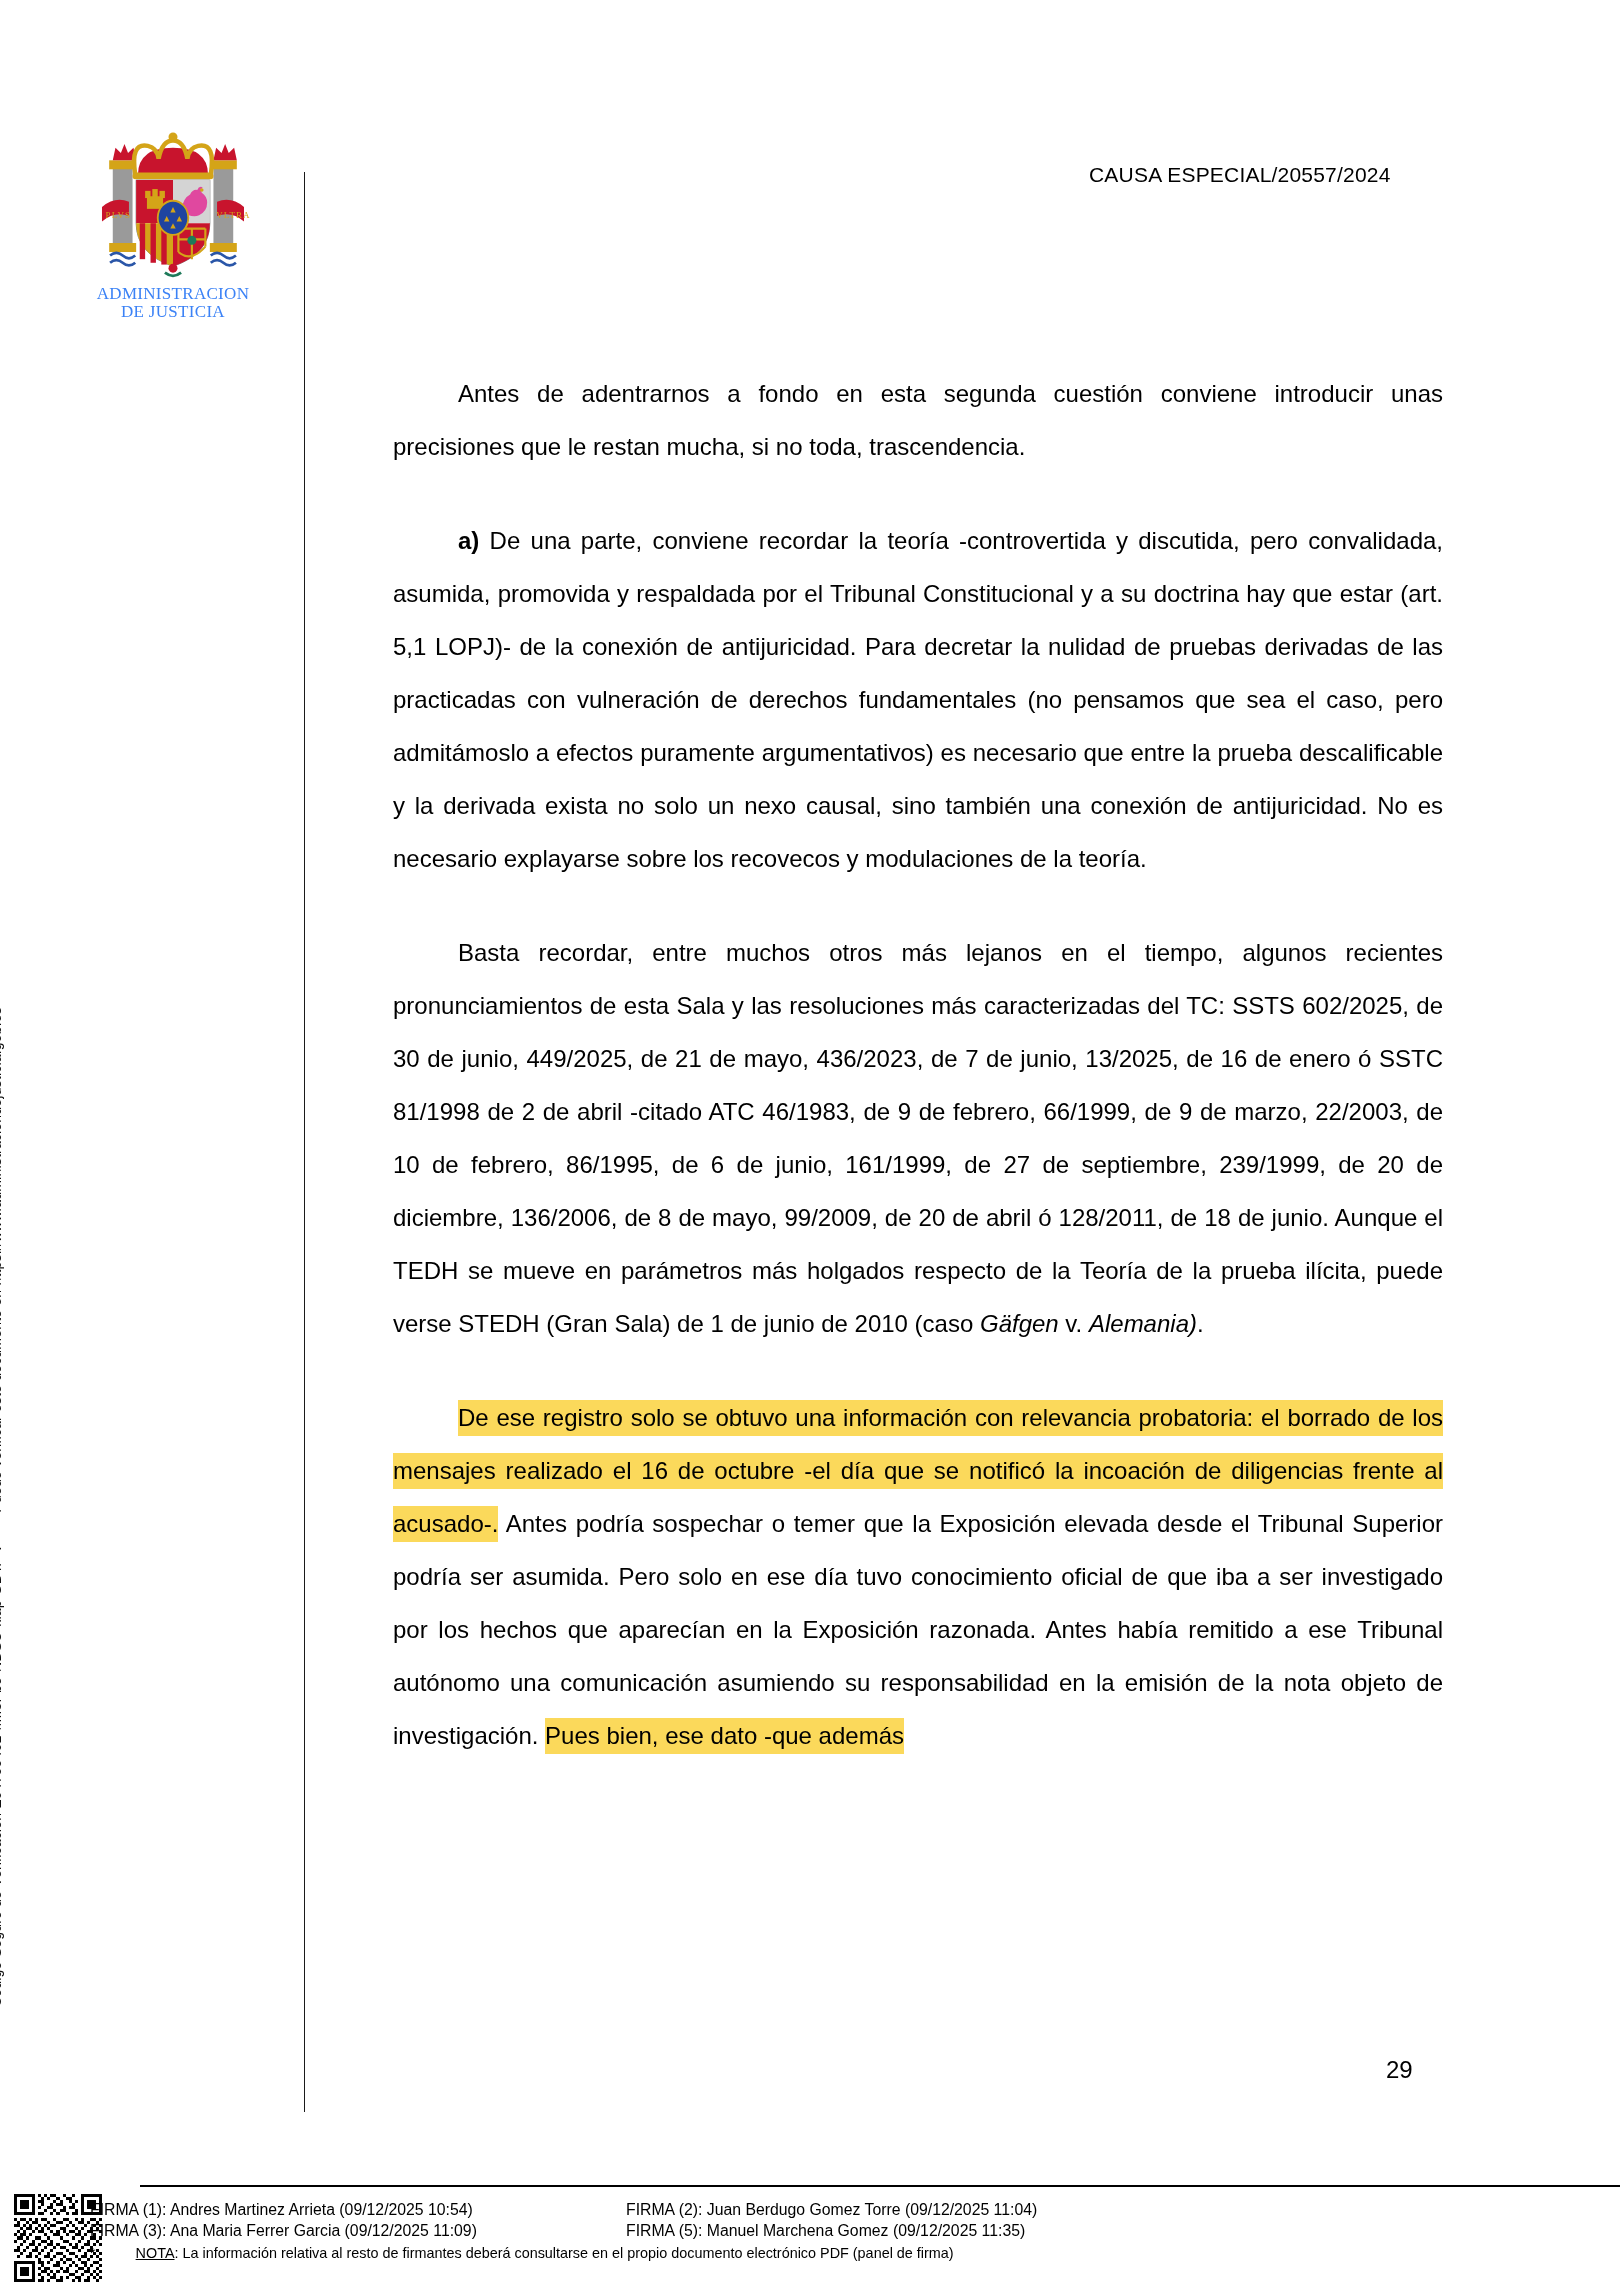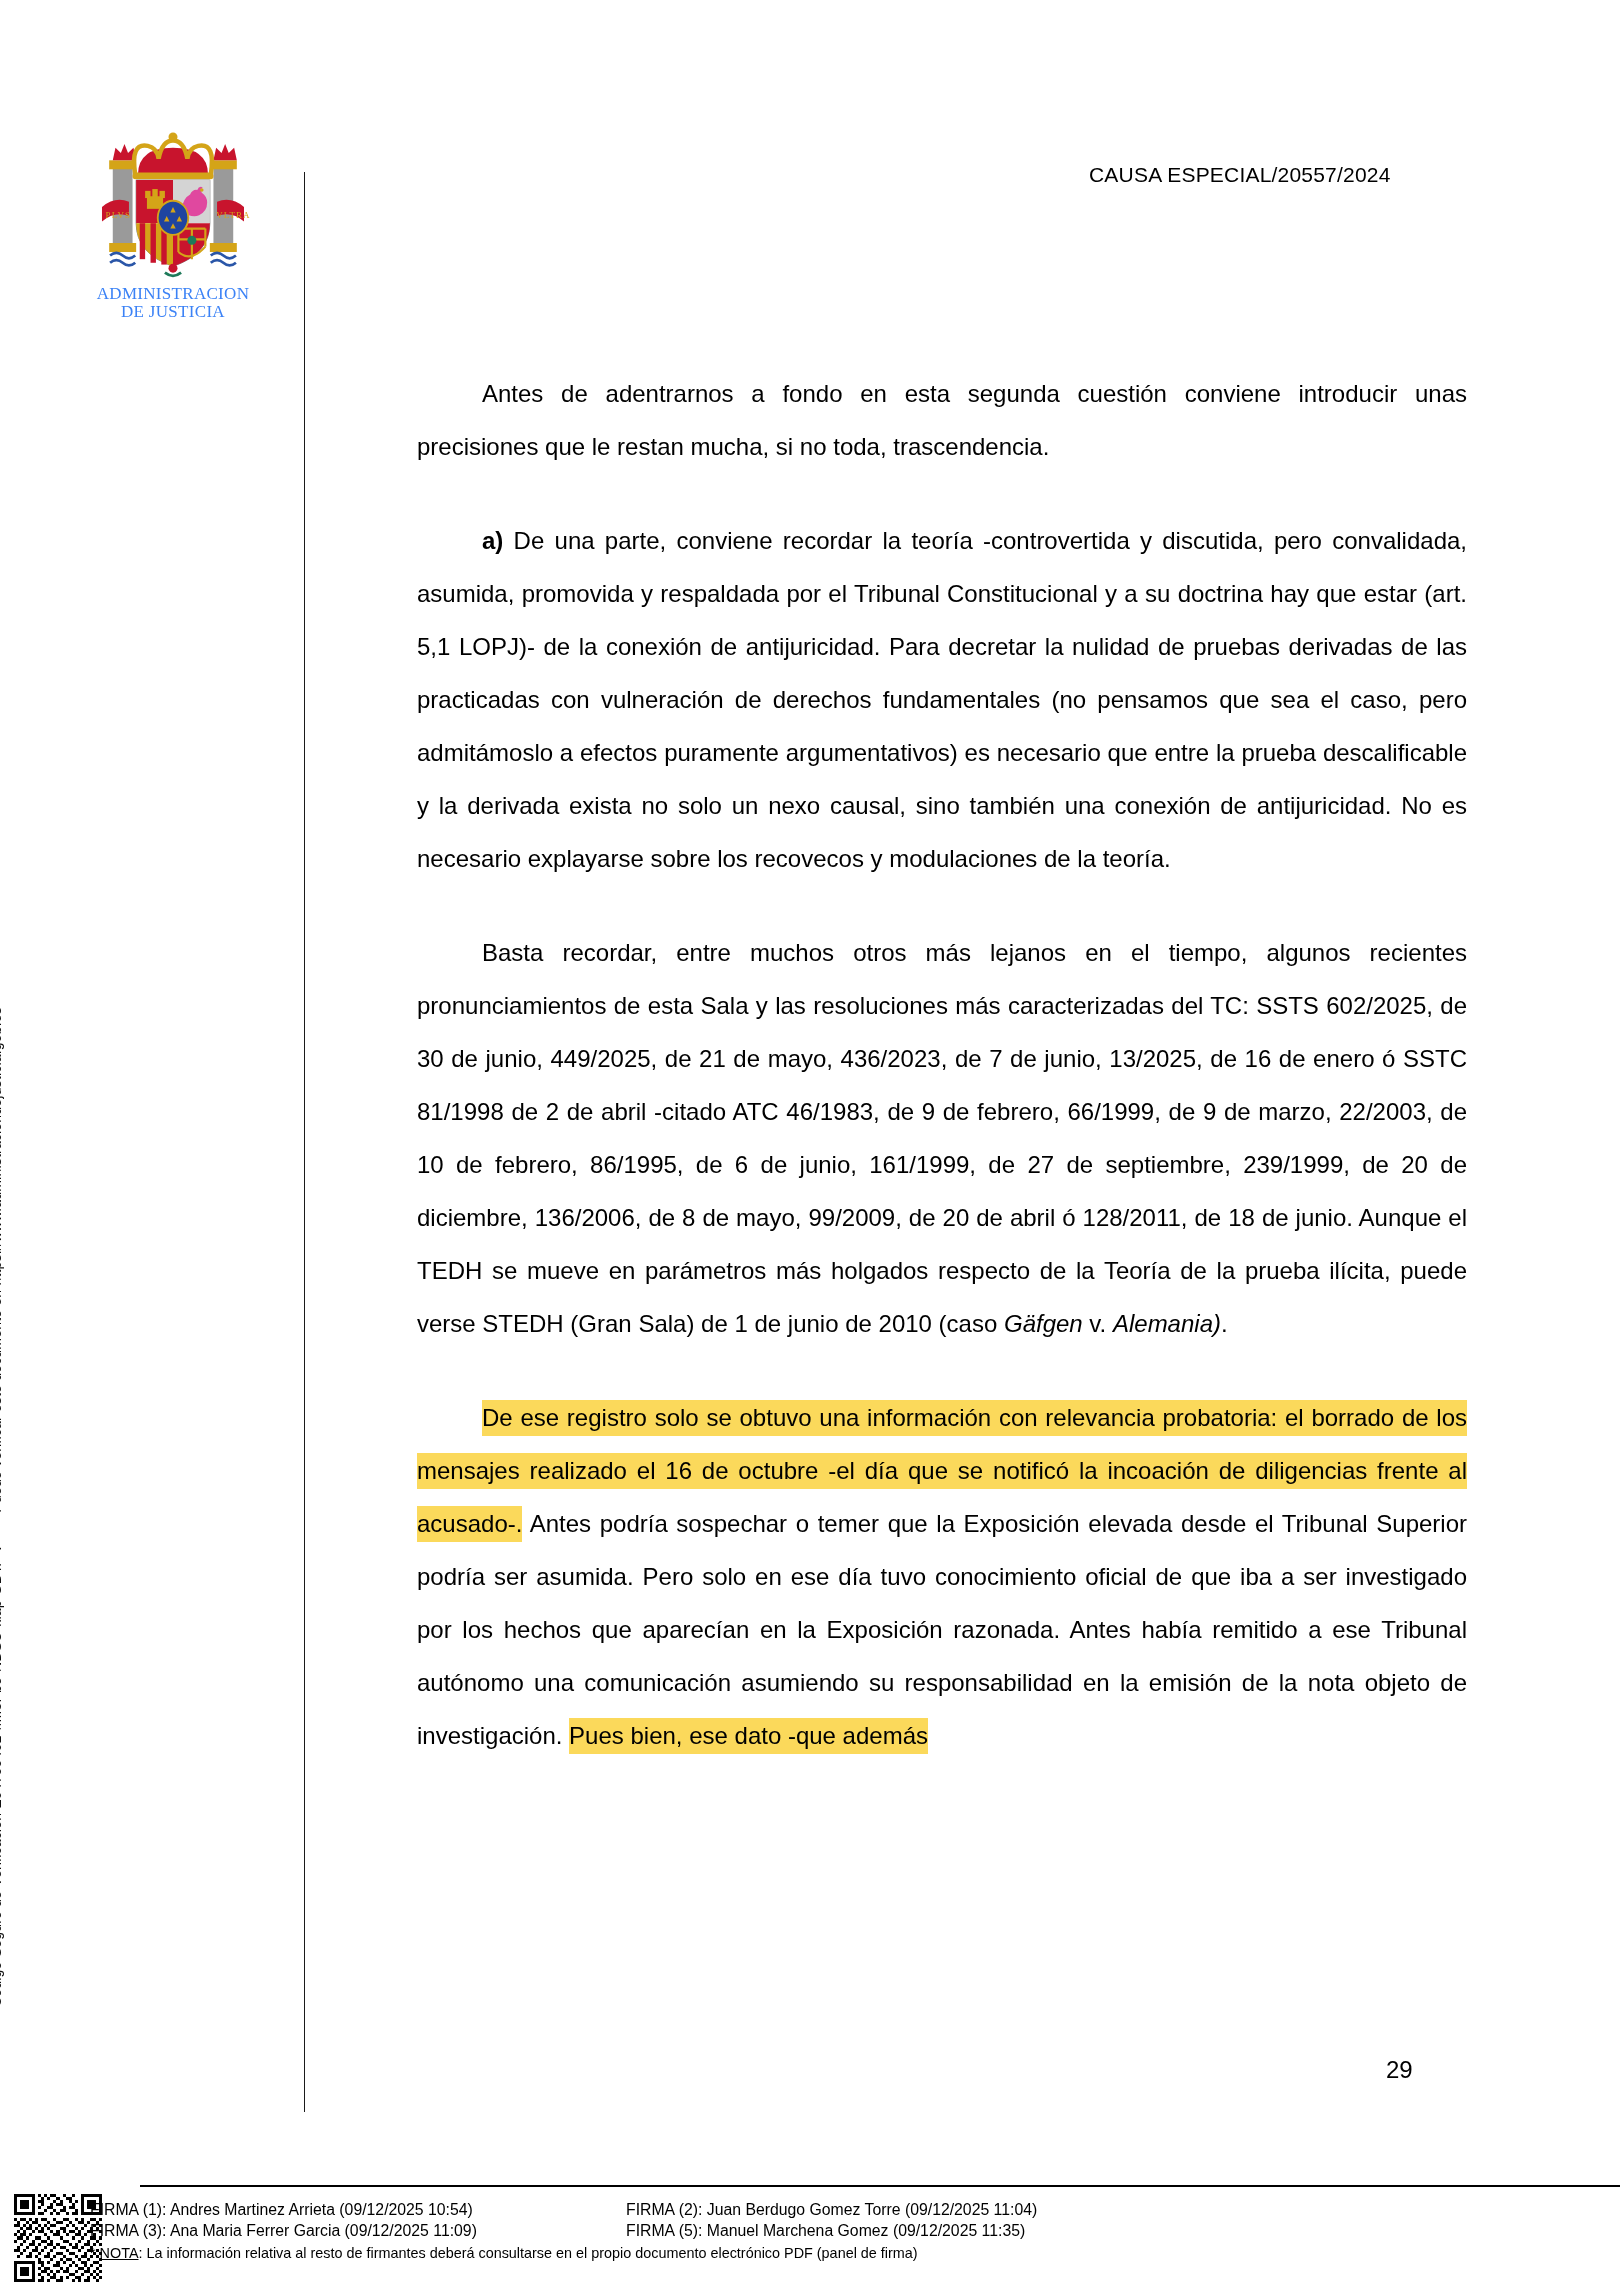--- a/index.html
+++ b/index.html
@@ -74,21 +74,20 @@
     height: 1940px;
     background: #1a1a1a;
   }
 
   
   .doccol {
     position: absolute;
     left: 393px;
     top: 367px;
     width: 1050px;
-    margin-left: 24px;
   }
   p.para {
     margin: 0 0 41px 0;
     font-size: 24px;
     line-height: 53px;
     text-align: justify;
     text-justify: inter-word;
     letter-spacing: 0px;
     hyphens: none;
   }
@@ -141,21 +140,21 @@
     column-gap: 86px;
     row-gap: 0px;
   }
   .firma-row { white-space: nowrap; }
   .firma-row b { font-weight: normal; }
   .nota {
     margin-top: 1.8px;
     font-size: 14.4px;
     white-space: nowrap;
   }
-  .nota u { text-decoration: underline; }
+  .nota u { text-decoration: underline; padding-left: 36px; }
 </style>
 </head>
 <body>
 
 <div class="csv-strip">
   <div class="csv-text">
     <span>Código Seguro de Verificación E04799402-MI:3Pbo-NDSU-kiap-GB4F-V</span><span class="gap"></span><span>Puede verificar este documento en https://www.administraciondejusticia.gob.es</span>
   </div>
 </div>
 

